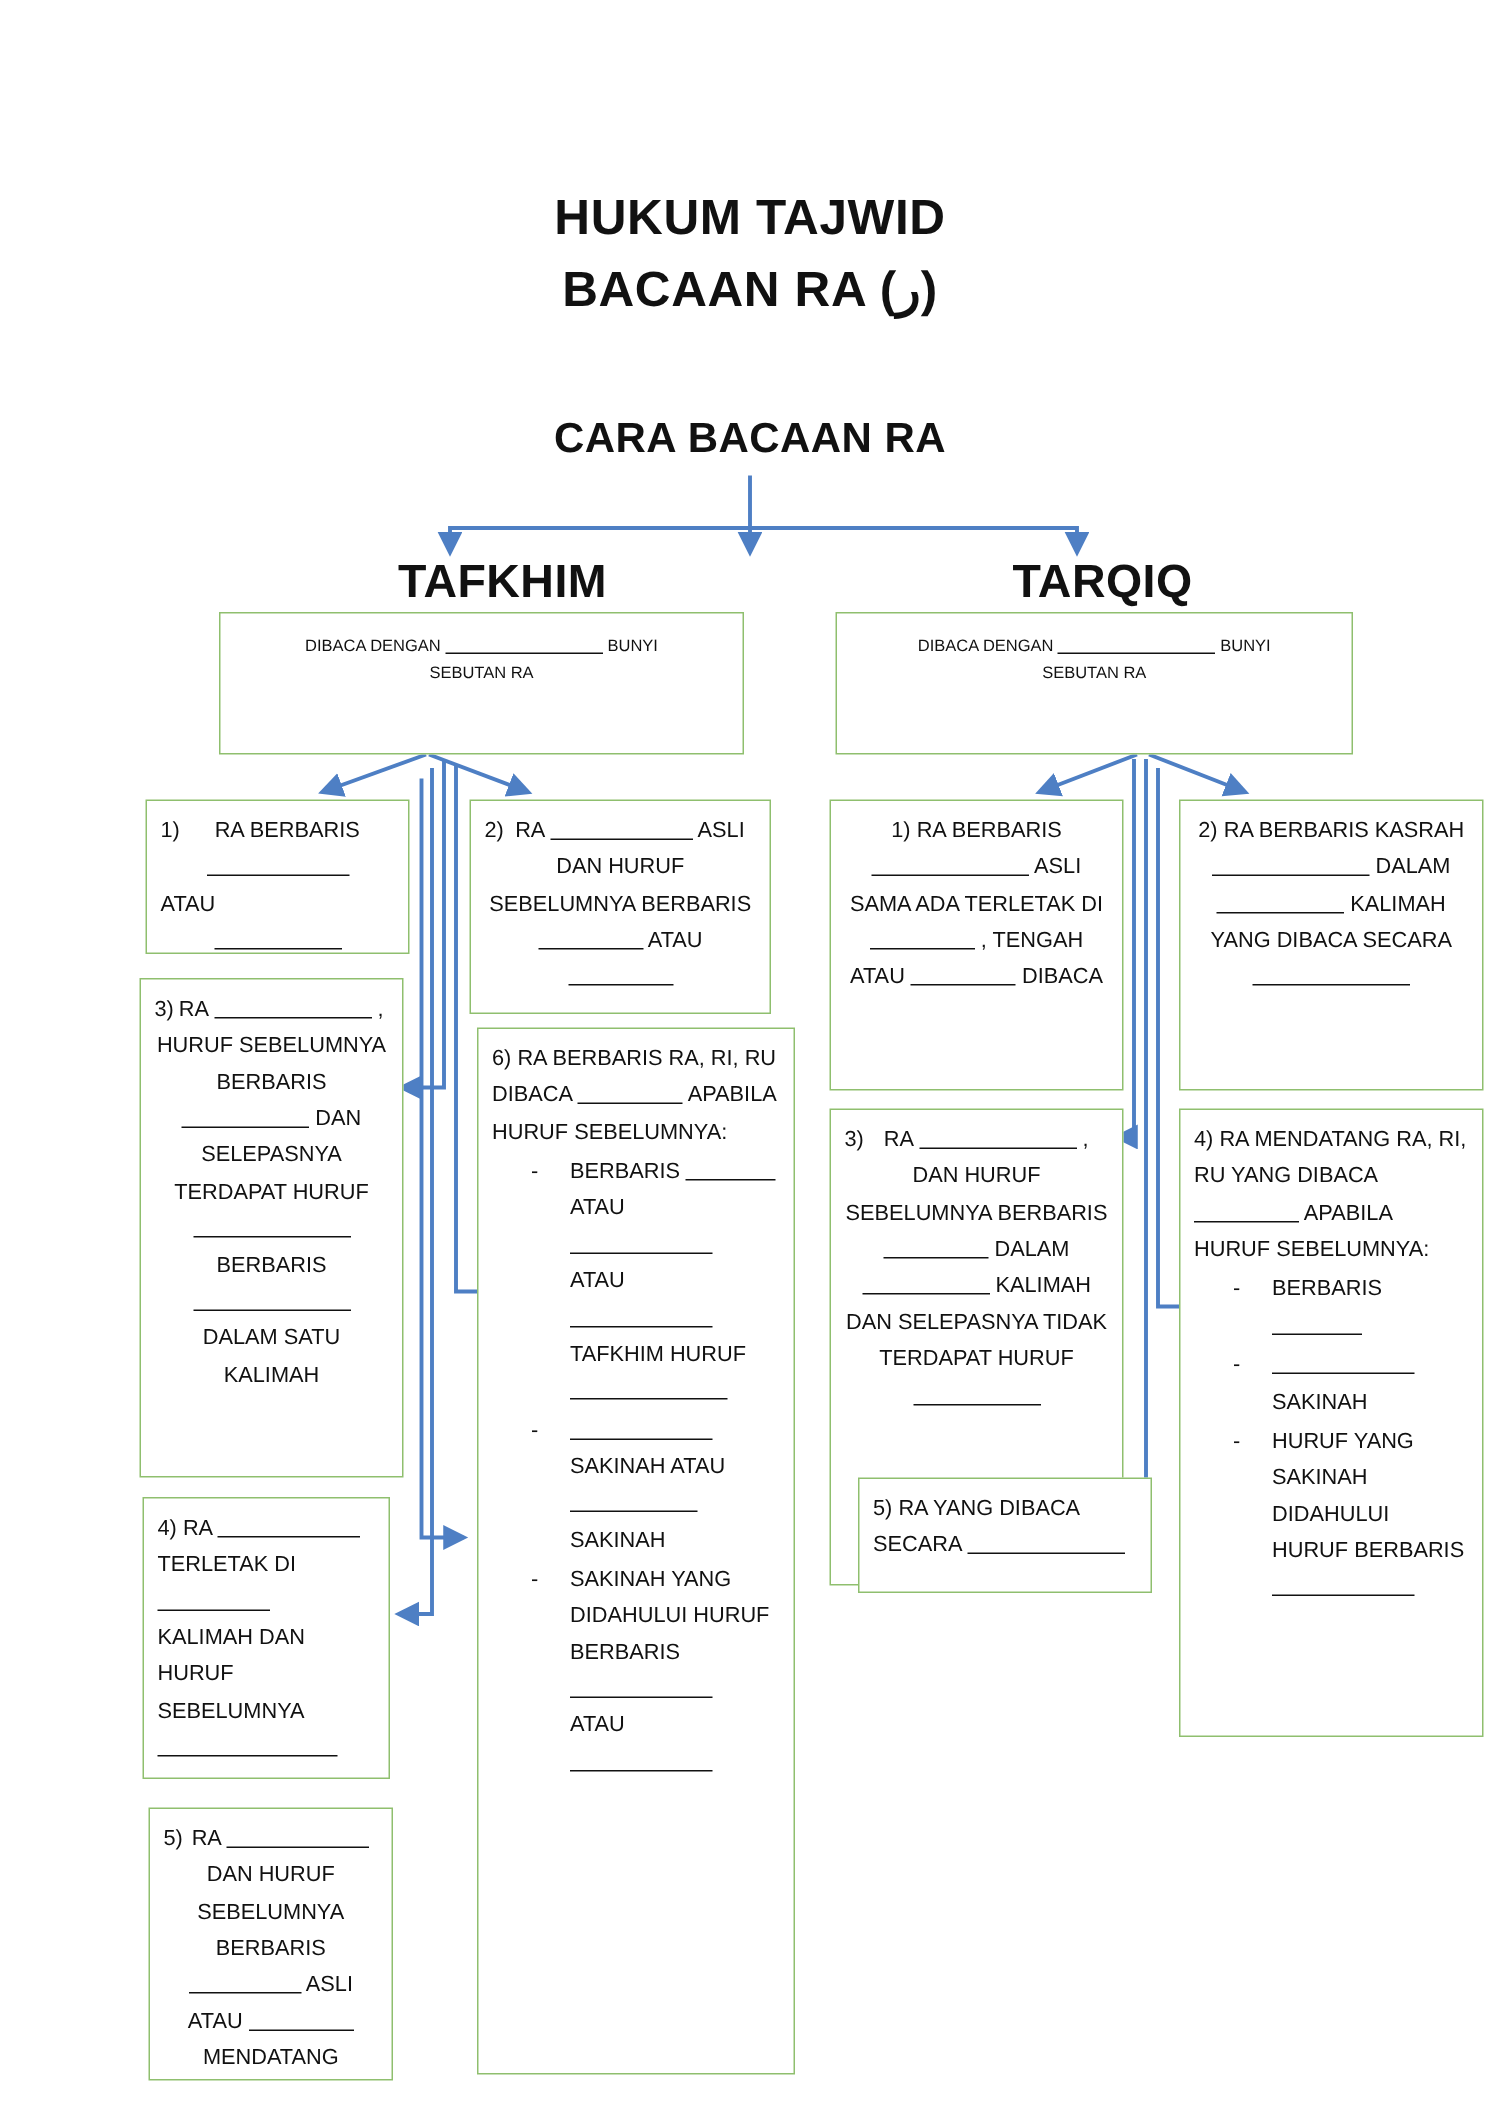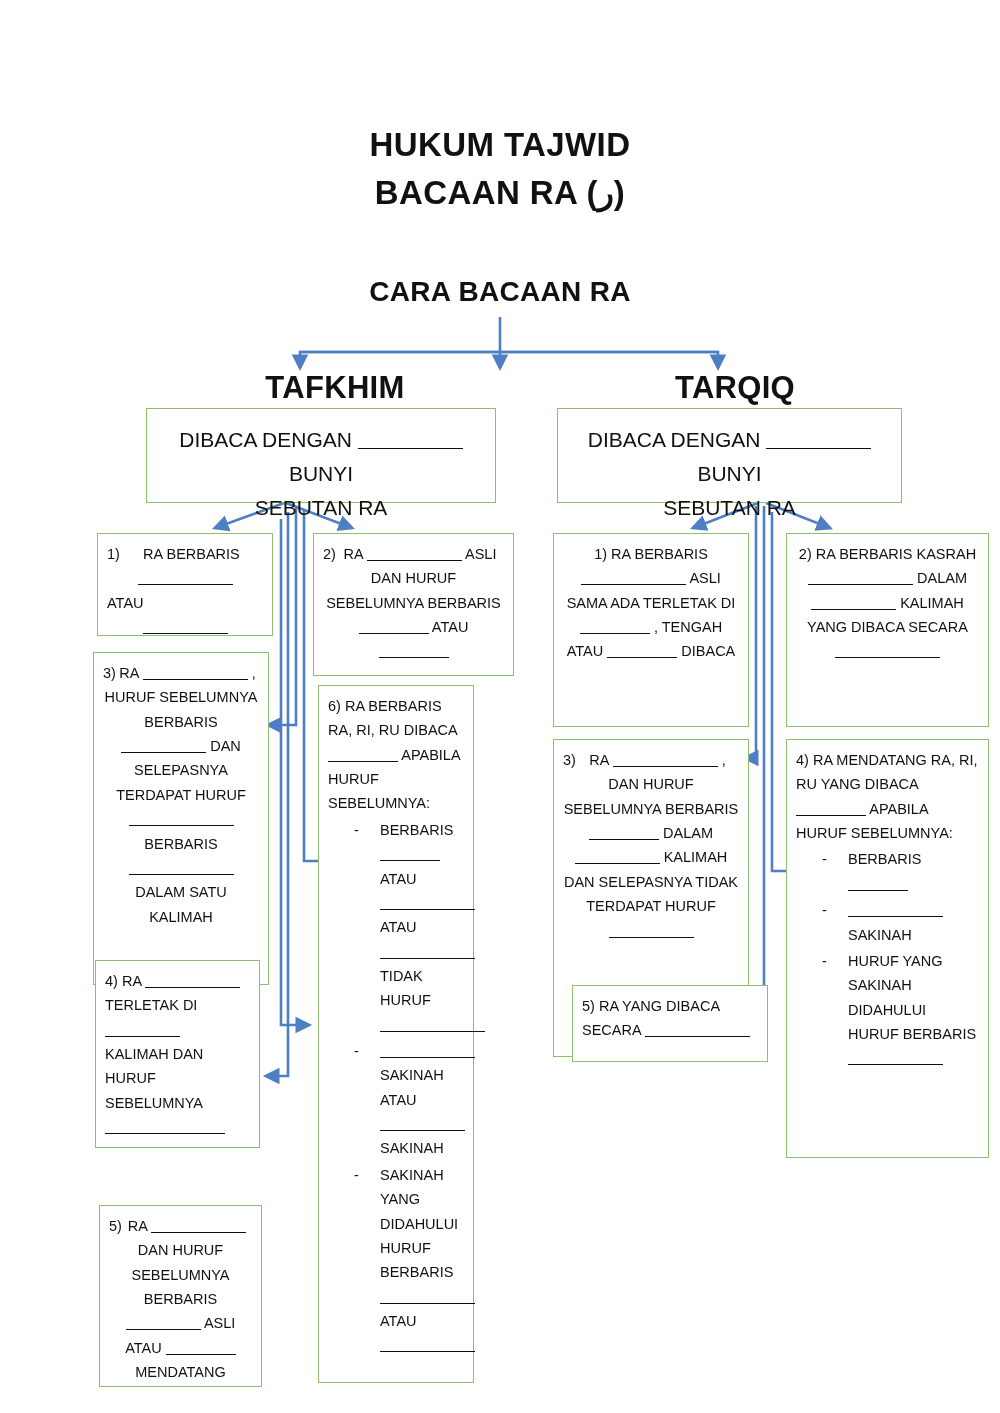--- a/index.html
+++ b/index.html
@@ -29,43 +29,43 @@
   
   .connectors{position:absolute;left:0;top:0;width:1000px;height:1413px;
     pointer-events:none;}
 
   
   .box{
     position:absolute;border:1.6px solid #8FBF6E;background:#ffffff;
     box-sizing:border-box;font-size:14.5px;line-height:1.68;
     padding:8px 9px;
   }
-  .hdr-box{font-size:21px;line-height:1.62;padding:14px 0;text-align:center;}
+  .hdr-box{font-size:11px;line-height:1.62;padding:14px 0;text-align:center;}
   .ctr{text-align:center;}
   .lft{text-align:left;}
   .blank{
     display:inline-block;border-bottom:1.5px solid #111;
     vertical-align:-2px;
   }
   .b60{width:60px;}.b70{width:70px;}.b75{width:75px;}
   .b85{width:85px;}.b95{width:95px;}.b105{width:105px;}.b120{width:120px;}
   .bullets{margin:0;padding:0;list-style:none;}
   .bullets li{position:relative;padding-left:52px;margin-top:2px;}
   .bullets li .dash{position:absolute;left:26px;top:0;}
   .nl{display:block;}
 
   
   #hdr-tafkhim{left:146px;top:408px;width:350px;height:95px;}
   #t1{left:97px;top:533px;width:176px;height:103px;}
   #t3{left:93px;top:652px;width:176px;height:333px;}
-  #t4{left:95px;top:960px;width:165px;height:188px;}
+  #t4{left:95px;top:998px;width:165px;height:188px;}
   #t5{left:99px;top:1205px;width:163px;height:182px;}
   
   #t2{left:313px;top:533px;width:201px;height:143px;}
-  #t6{left:318px;top:685px;width:156px;height:698px;}
+  #t6{left:318px;top:685px;width:212px;height:698px;}
 
   
   #hdr-tarqiq{left:557px;top:408px;width:345px;height:95px;}
   #q1{left:553px;top:533px;width:196px;height:194px;}
   #q3{left:553px;top:739px;width:196px;height:318px;}
   #q5{left:572px;top:985px;width:196px;height:77px;}
   
   #q2{left:786px;top:533px;width:203px;height:194px;}
   #q4{left:786px;top:739px;width:203px;height:419px;}
 </style>
@@ -197,21 +197,21 @@
     <span>APABILA HURUF SEBELUMNYA:</span>
     <ul class="bullets">
       <li>
         <span class="dash">-</span>
         <span>BERBARIS</span>
         <span class="blank b60"></span>
         <span>ATAU</span>
         <span class="nl"><span class="blank b95"></span></span>
         <span>ATAU</span>
         <span class="nl"><span class="blank b95"></span></span>
-        <span>TIDAK HURUF</span>
+        <span>TAFKHIM HURUF</span>
         <span class="nl"><span class="blank b105"></span></span>
       </li>
       <li>
         <span class="dash">-</span>
         <span class="blank b95"></span>
         <span class="nl">SAKINAH ATAU</span>
         <span class="nl"><span class="blank b85"></span></span>
         <span>SAKINAH</span>
       </li>
       <li>

